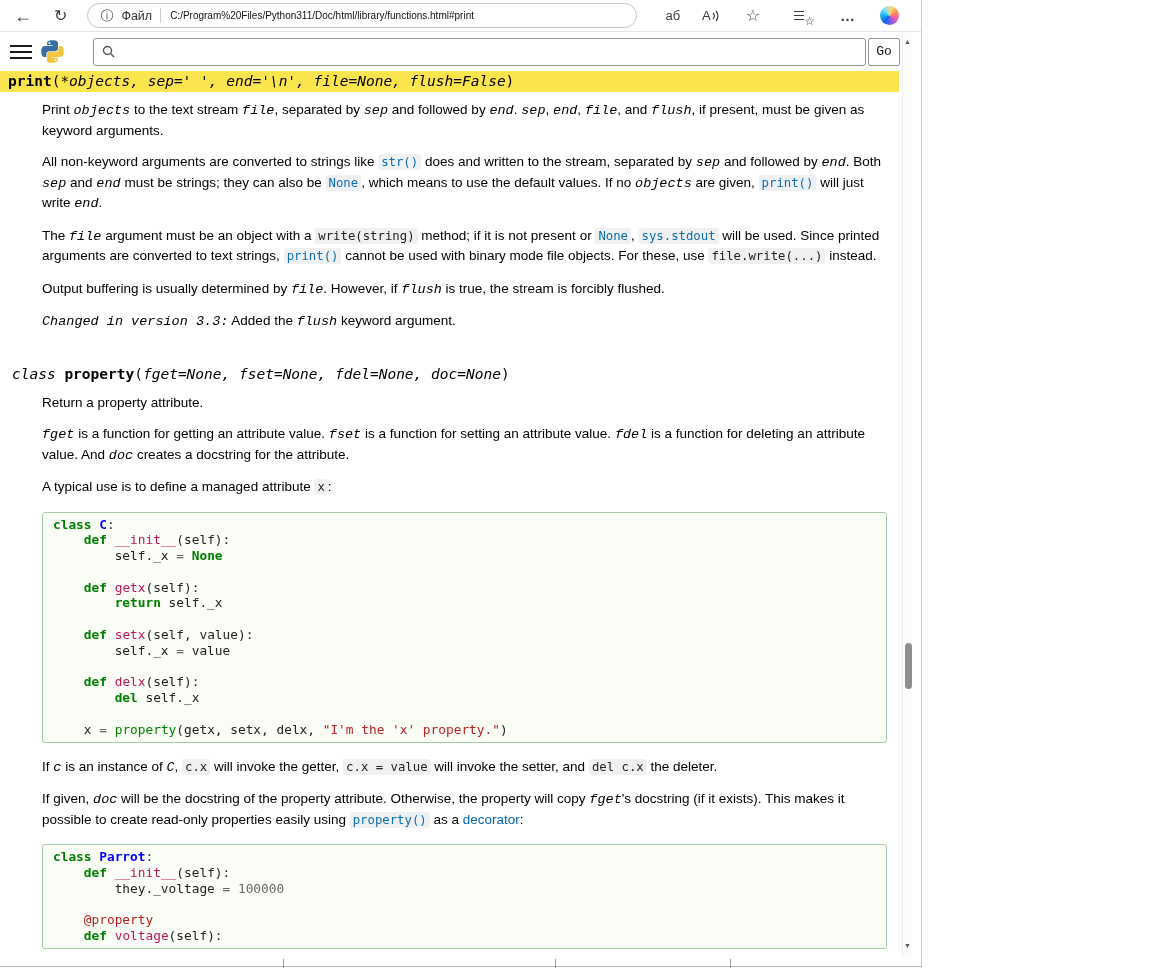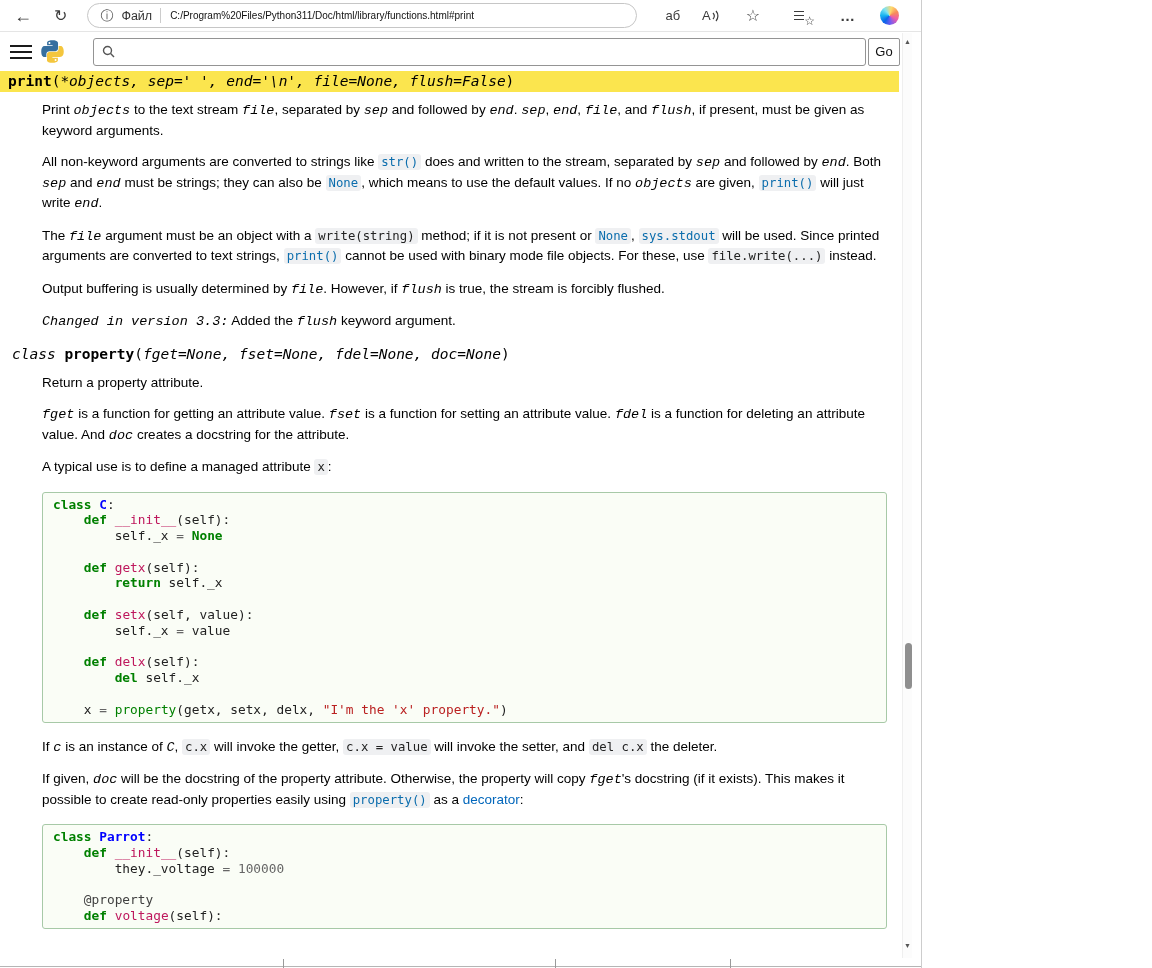--- a/index.html
+++ b/index.html
@@ -30,45 +30,45 @@
           background:conic-gradient(from 220deg,#0b63e8,#19b5f0,#7fe3f2,#ffd96b,#f78c5a,#ef5da8,#7b5cf0,#0b63e8); }
 
   
   .navrow { position:absolute; left:0; top:32px; width:100%; height:39px; display:flex; align-items:center; background:#fff; }
   .hamburger { margin-left:10px; width:22px; display:flex; flex-direction:column; gap:4px; }
   .hamburger i { display:block; height:2px; background:#1a1a1a; }
   .pylogo { margin-left:8px; display:inline-flex; }
   .searchbox { margin-left:28px; width:773px; height:28px; border:1px solid #949494; border-radius:3px; display:flex; align-items:center; background:#fff; padding:0 8px; }
   .searchbox input { border:none; outline:none; flex:1; font-size:13px; margin-left:7px; font-family:"Liberation Sans",sans-serif; color:#222; background:transparent; }
   .searchbox input::placeholder { color:#3c3c3c; opacity:1; }
-  .go { margin-left:2px; width:32px; height:28px; border:1px solid #949494; background:#fff; border-radius:2px; font-size:13px; color:#111; font-family:Liberation Sans, sans-serif; }
+  .go { margin-left:2px; width:32px; height:28px; border:1px solid #949494; background:#fff; border-radius:2px; font-size:13px; color:#111; font-family:Liberation Mono, monospace; }
 
   
   .content { position:absolute; left:0; top:71px; width:899px; height:887px; overflow:hidden; font-size:13.5px; color:#000; }
   dt.sig { font-family:"DejaVu Sans Mono","Liberation Mono",monospace; font-size:14.5px; padding:2px 8px 3px 8px; white-space:pre-wrap; }
   dt.highlighted { background:#fbe54e; }
-  dt.plain { margin-top:12px; padding-left:12px; }
+  dt.plain { margin-top:32px; padding-left:12px; }
   .sg-name { font-weight:bold; }
   .sg-params, .sg-prefix { font-style:italic; }
   dd { margin:0 12px 0 42px; }
   dd p { margin:12px 0; line-height:19.5px; }
   dd p:first-child { margin-top:8px; }
   .sg-em { font-style:italic;font-family:Liberation Mono, monospace; }
   .sg-code, .sg-codelink { font-family:"DejaVu Sans Mono","Liberation Mono",monospace; font-size:12.3px; background:#eff0f2; padding:1px 3px; border-radius:3px; color:#222; }
   .sg-codelink { color:#0b6dad; }
   .sg-link { color:#0066bb; }
   .codeblock { margin:14px 0; border:1px solid #a7c9a7; border-radius:3px; background:#fafdf6; padding:4px 10px; font-family:"DejaVu Sans Mono","Liberation Mono",monospace; font-size:12.8px; line-height:15.8px; color:#222; }
   .code-line { white-space:pre; }
   .tk-p  { color:#222; }
   .tk-kw { color:#008000; font-weight:bold; }
   .tk-cls{ color:#0000ff; font-weight:bold; }
   .tk-fn { color:#be185d; }
   .tk-str{ color:#ba2121; }
   .tk-num{ color:#666; }
-  .tk-dec{ color:#404040; }
+  .tk-dec{ color:#b91c1c; }
   .tk-bi { color:#008000; }
   .tk-op { color:#666; }
 
   
   .scrollbar { position:absolute; left:902px; top:33px; width:10px; height:925px; background:#fcfcfc; border-left:1px solid #efefef; }
   .sb-up, .sb-down { position:absolute; left:0; width:100%; text-align:center; font-size:7px; color:#555; }
   .sb-up { top:5px; }
   .sb-down { bottom:9px; }
   .sb-thumb { position:absolute; top:610px; left:1.5px; width:7px; height:46px; background:#8f8f8f; border-radius:4px; }
 

